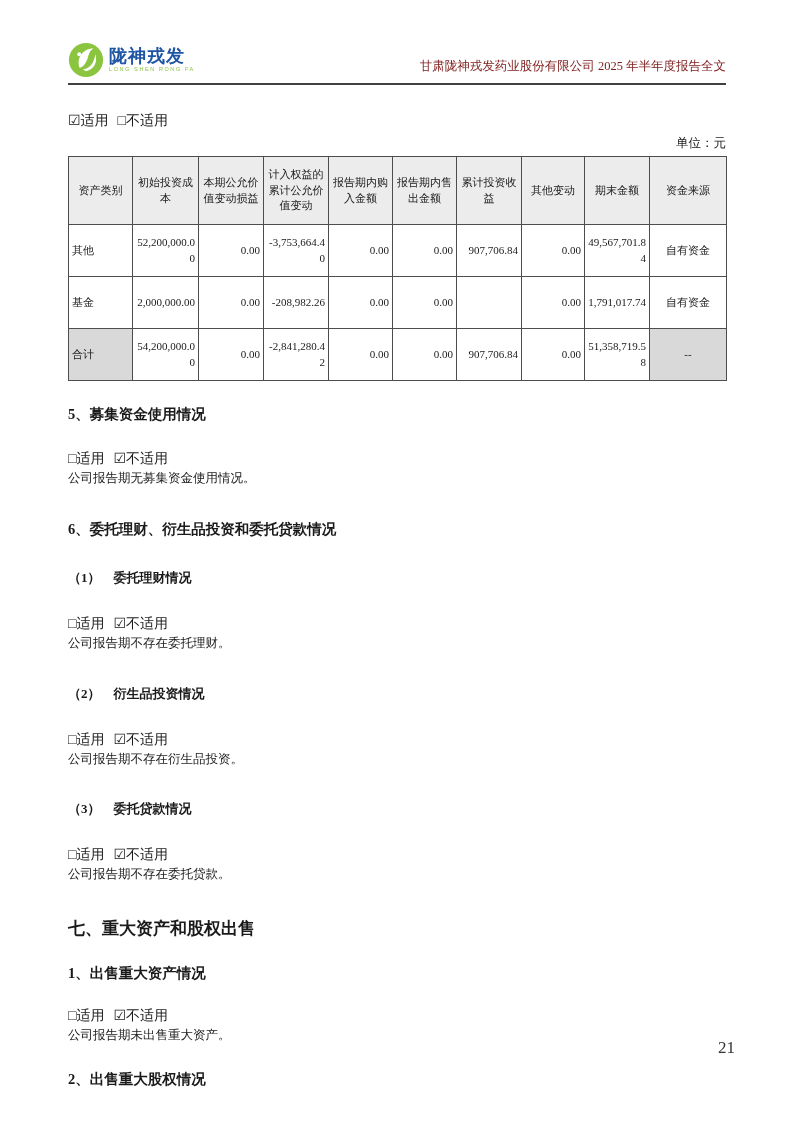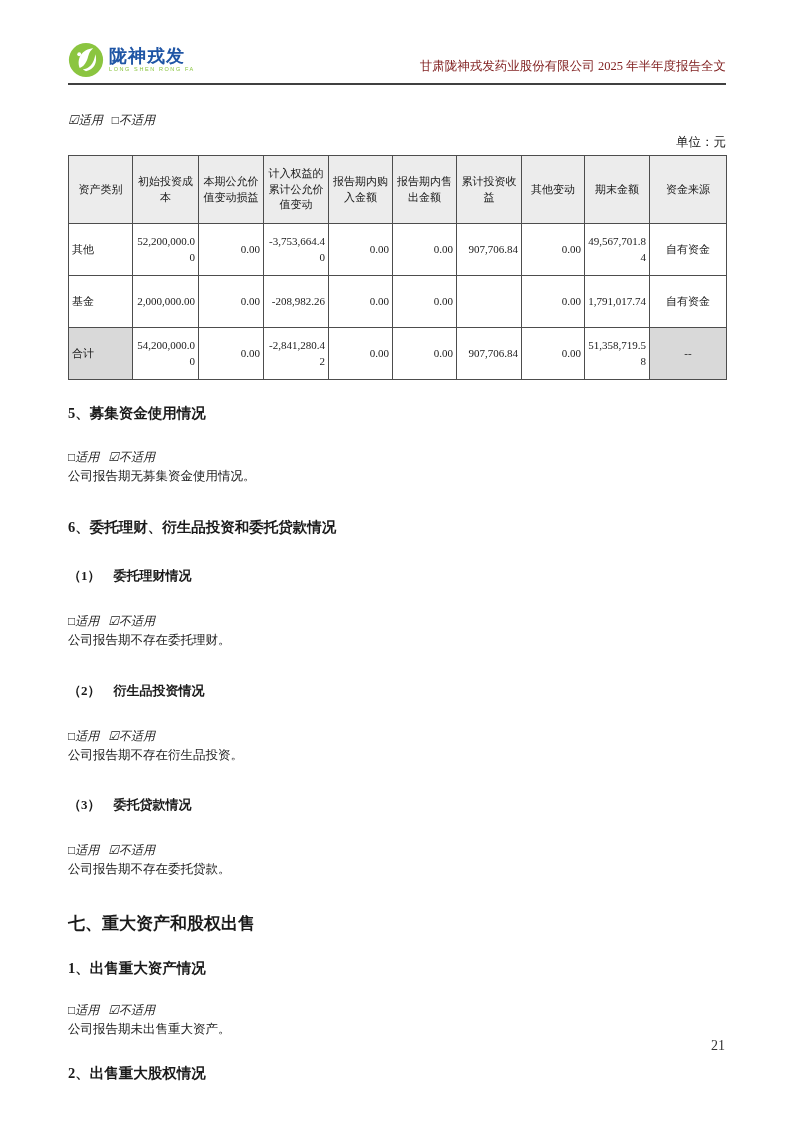--- a/index.html
+++ b/index.html
@@ -25,21 +25,21 @@
   .logo-text-wrap { display: flex; flex-direction: column; line-height: 1; }
   .logo-cn { font-size: 18px; font-weight: bold; color: #1f55a5; letter-spacing: 1px; }
   .logo-en { font-size: 5.5px; color: #8bc540; letter-spacing: 1.6px; margin-top: 2px; font-family: "Liberation Sans", sans-serif; }
   .doc-title { font-size: 12.5px; color: #7f1d1d; margin-bottom: 3px; }
 
   
   .h-num  { font-size: 14.5px; font-weight: bold; }
   .h-big  { font-size: 17px; font-weight: bold; }
   .h-sub  { font-size: 13px; font-weight: bold; }
   .body-line { font-size: 12.5px; line-height: 1.7; }
-  .check-line { font-size: 12px; font-style: italic; }
+  .check-line { font-size: 14px; }
   .check-line span { margin-right: 9px; }
   .unit-line { font-size: 12.5px; text-align: right; }
 
   .mt-title4 { margin-top: 16px; }
   .mt-check4 { margin-top: 27px; }
   .mt-unit   { margin-top: 5px; }
   .mt-table  { margin-top: 4px; }
 
   .mt-s5     { margin-top: 24px; }
   .mt-s5chk  { margin-top: 26px; }
@@ -71,22 +71,22 @@
     height: 68px;
   }
   table.fin td { height: 52px; }
   td.cell-label { text-align: left; padding-left: 6px; }
   td.cell-num   { text-align: right; padding-right: 4px; word-break: break-all; }
   td.cell-src   { text-align: center; }
   td.cell-gray  { background: #d9d9d9; }
 
   
   .page-number {
-    position: absolute; top: 1038px; right: 68px;
-    font-size: 14px; color: #333;
+    position: absolute; top: 1038px; right: 58px;
+    font-size: 17px; color: #333;
   }
 </style>
 </head>
 <body>
 
 <div class="page">
   <div class="content">
 
     <div class="doc-header">
       <div class="logo">

